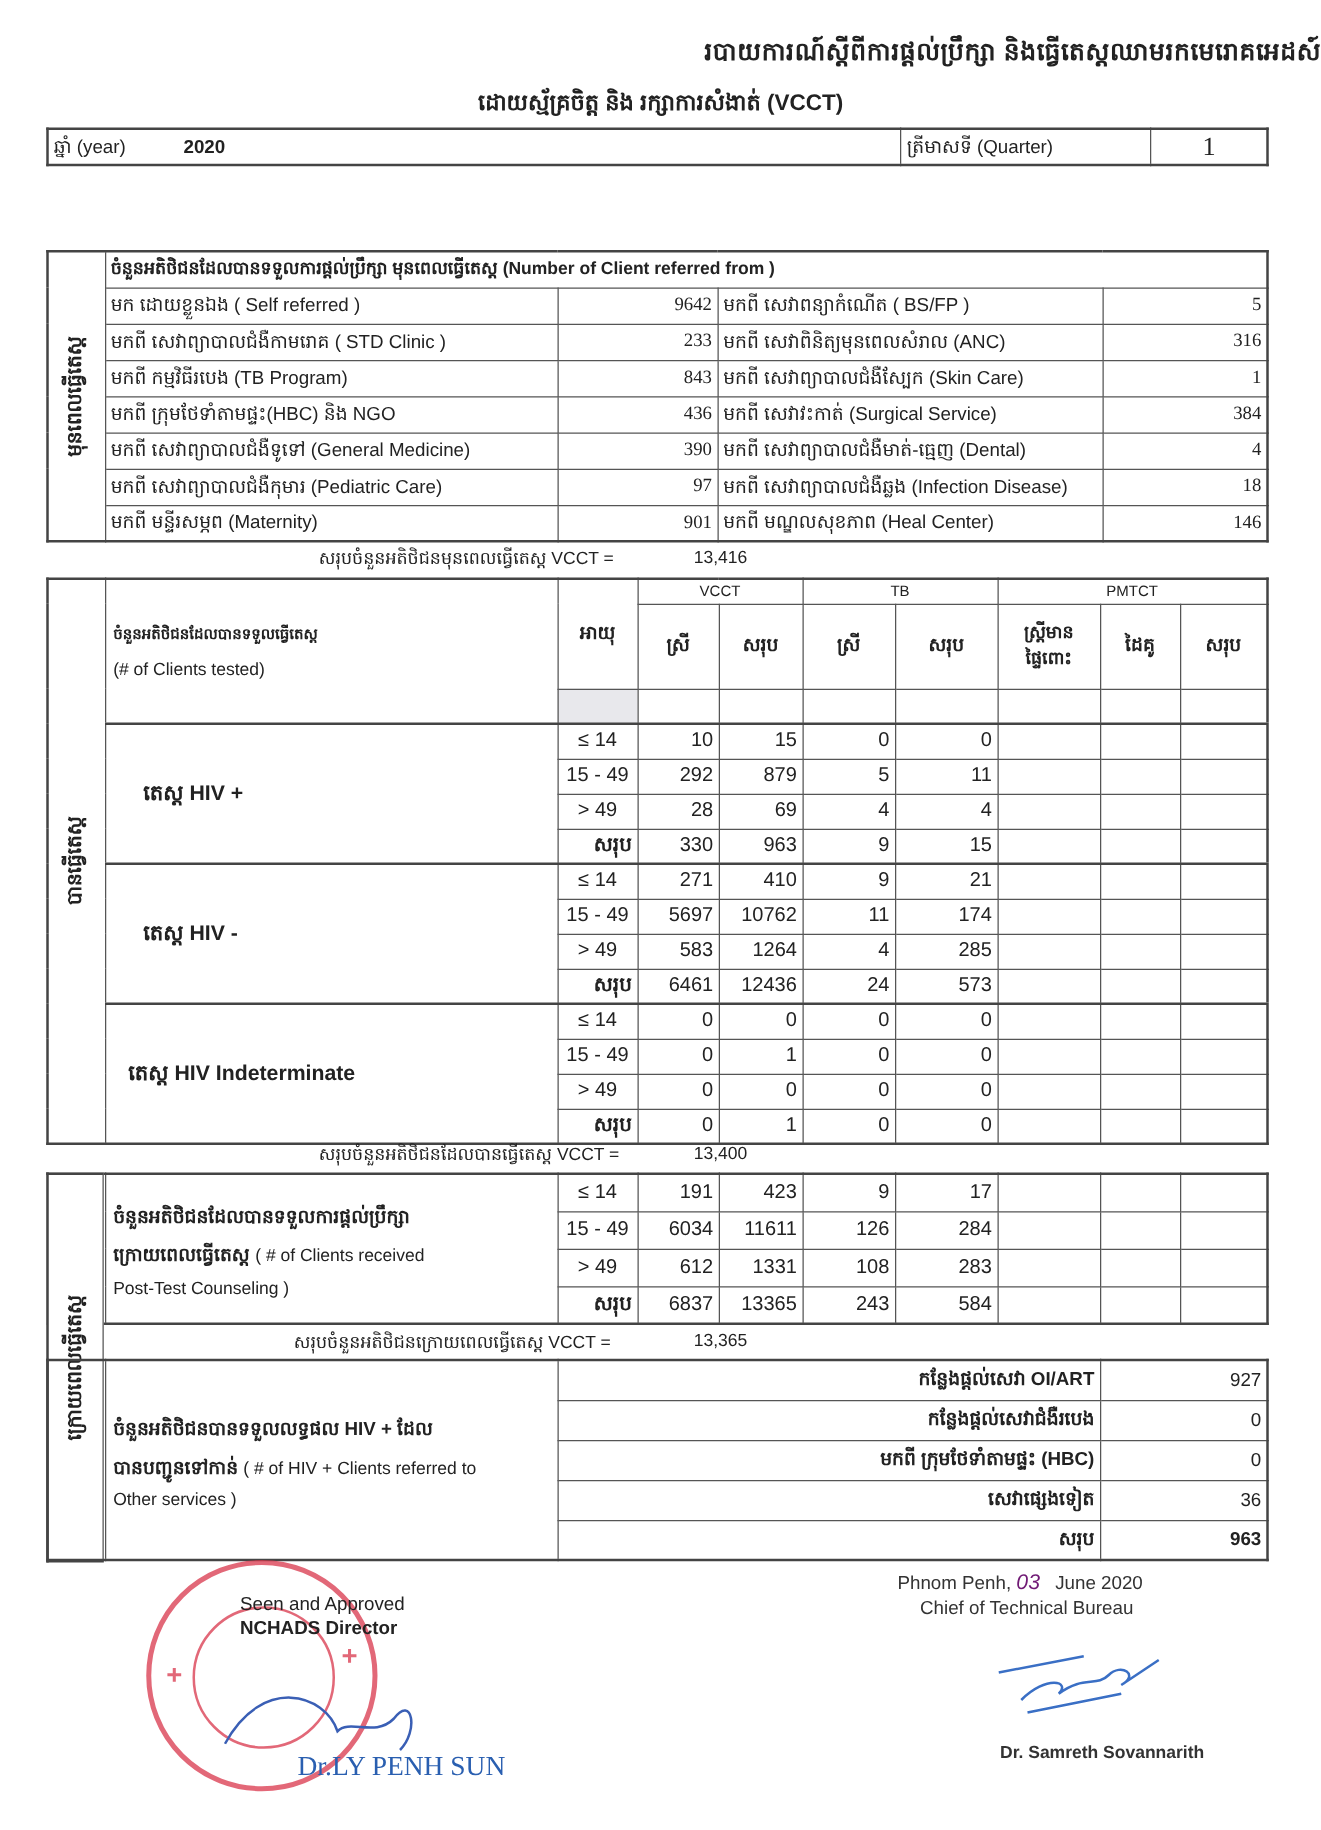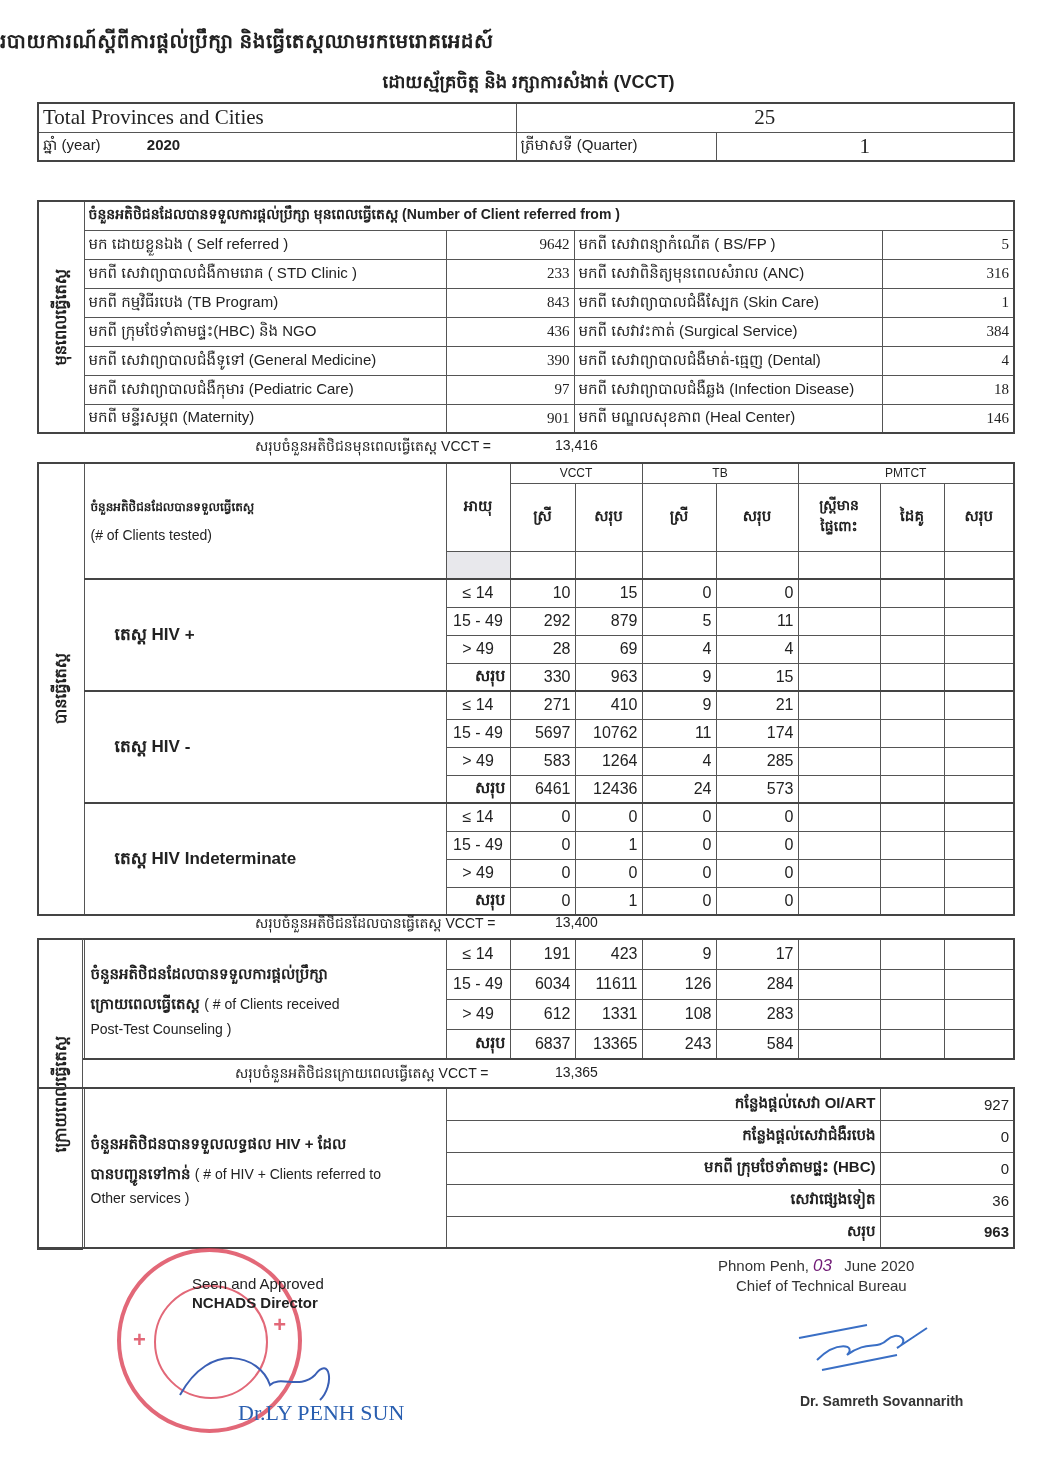--- a/index.html
+++ b/index.html
@@ -1,21 +1,21 @@
 <!DOCTYPE html>
 <html><head>
 <meta charset="utf-8">
 <style>
   * { box-sizing: border-box; }
   html, body { margin: 0; padding: 0; background: #ffffff; }
   body {
     width: 1057px; height: 1464px; position: relative; overflow: hidden;
     font-family: "Liberation Sans", "DejaVu Sans", sans-serif; color: #222;
   }
-  .title1 { position: absolute; top: 28px; left: 0; width: 1057px; text-align: left; font-size: 20px; font-weight: bold; letter-spacing: 0.5px; }
+  .title1 { position: absolute; top: 28px; left: 0; width: 1057px; text-align: right; font-size: 20px; font-weight: bold; letter-spacing: 0.5px; }
   .title2 { position: absolute; top: 70px; left: 0; width: 1057px; text-align: center; font-size: 18px; font-weight: bold; }
 
   table { border-collapse: collapse; position: absolute; }
   td, th { border: 1px solid #555; padding: 0 4px; font-weight: normal; }
   .serif { font-family: "Liberation Serif", "DejaVu Serif", serif; }
   .num-serif { font-family: "Liberation Serif", "DejaVu Serif", serif; text-align: right; font-size: 17px; }
   .num { text-align: right; font-size: 16px; font-family: "Liberation Sans", sans-serif; }
 
   
   #summary { top: 102px; left: 37px; width: 978px; border: 2px solid #444; }
@@ -62,24 +62,20 @@
   .dr-sam { position: absolute; left: 800px; top: 1393px; font-size: 14px; font-weight: bold; color: #333; }
 </style>
 </head>
 <body>
 
 <div class="title1">របាយការណ៍ស្តីពីការផ្តល់ប្រឹក្សា និងធ្វើតេស្តឈាមរកមេរោគអេដស៍</div>
 <div class="title2">ដោយស្ម័គ្រចិត្ត និង រក្សាការសំងាត់ (VCCT)</div>
 
 <table id="summary">
   <tbody>
-      <tr>
-    <td class="lbl serif">Total Provinces and Cities</td>
-    <td class="val serif" colspan="2">25</td>
-  </tr>
   <tr>
     <td class="small">
       <span>ឆ្នាំ (year)</span>
       <span style="margin-left:42px;font-weight:bold">2020</span>
     </td>
     <td class="small" style="width:200px">ត្រីមាសទី (Quarter)</td>
     <td class="val serif">1</td>
   </tr>
 </tbody>
   </table>
@@ -255,21 +251,21 @@
     <td class="num">6461</td>
     <td class="num">12436</td>
     <td class="num">24</td>
     <td class="num">573</td>
     <td></td>
         <td></td>
         <td></td>
   </tr>
 
   <tr style="border-top:2px solid #444">
-    <td rowspan="4" style="padding-left:30px;font-size:17px;font-weight:bold">តេស្ត HIV Indeterminate</td>
+    <td rowspan="4" style="padding-left:18px;font-size:17px;font-weight:bold">តេស្ត HIV Indeterminate</td>
     <td class="age">≤ 14</td>
     <td class="num">0</td>
     <td class="num">0</td>
     <td class="num">0</td>
     <td class="num">0</td>
     <td></td>
         <td></td>
         <td></td>
   </tr>
   <tr>

